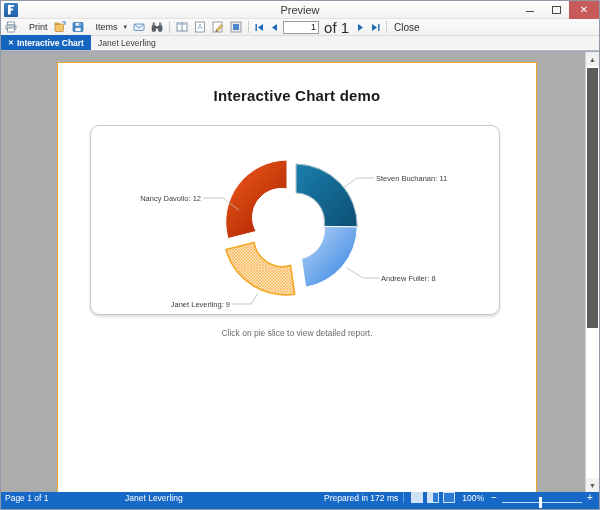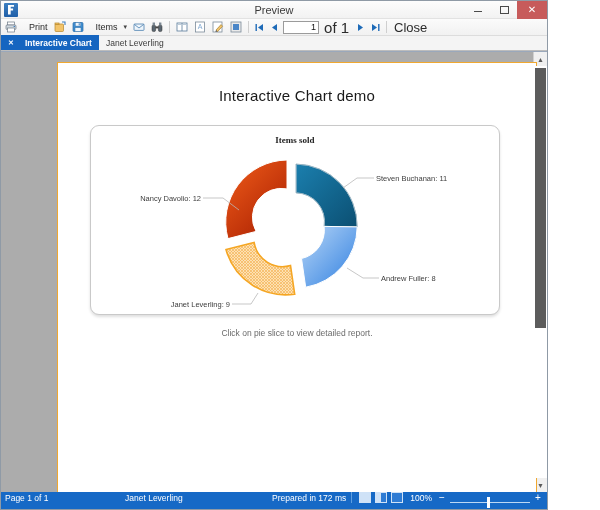--- a/index.html
+++ b/index.html
@@ -3,21 +3,21 @@
 <meta charset="utf-8">
 <style>
   * { box-sizing: border-box; margin: 0; padding: 0; }
   html, body {
     width: 600px; height: 510px;
     font-family: "Liberation Sans", sans-serif;
     overflow: hidden; background: #ffffff;
   }
   #app {
     position: relative;
-    width: 548px; height: 510px;
+    width: 600px; height: 510px;
     border: 1px solid #8f9aa6;
     background: #f0f0f0;
     display: flex; flex-direction: column;
   }
 
   
   .titlebar {
     position: relative;
     height: 18px; flex: 0 0 18px;
     background: linear-gradient(#fdfdfd, #f2f2f2);
@@ -70,31 +70,31 @@
   .ico { display: inline-block; width: 12px; height: 12px; flex: 0 0 12px; position: relative; }
   .sep { width: 1px; height: 12px; background: #cfcfcf; margin: 0 2px; flex: 0 0 1px; }
   .caret { font-size: 7px; color: #444; padding: 0 2px; }
   .pageinput {
     width: 36px; height: 13px; border: 1px solid #9b9b9b; background: #fff;
     font-size: 9px; text-align: right; padding-right: 2px; color: #111;
     font-family: "Liberation Sans", sans-serif;
   }
   .ofx { font-size: 15px; color: #2b2b2b; padding: 0 3px; }
   .navbtn { width: 13px; height: 13px; display:flex; align-items:center; justify-content:center; }
-  .closebtn { font-size: 13px; color: #2b2b2b; padding: 0 3px; }
+  .closebtn { font-size: 10px; color: #2b2b2b; padding: 0 3px; }
 
   
   .tabbar {
     height: 15px; flex: 0 0 15px;
     background: #f4f4f4;
     border-bottom: 1px solid #bdbdbd;
     display: flex; align-items: flex-end;
   }
   .tab {
-    height: 15px; display: flex; align-items: center; gap: 11px;
+    height: 15px; display: flex; align-items: center; gap: 3px;
     padding: 0 7px; font-size: 8.5px; color: #3a3a3a;
   }
   .tab.active { background: #1565c0; color: #ffffff; font-weight: bold; }
   .tab .xclose { font-size: 7px; opacity: .95; }
 
   
   .docwrap {
     flex: 1 1 auto; position: relative;
     background: #acacac;
     border-top: 1px solid #9aa8bb;
@@ -104,21 +104,21 @@
   .page {
     position: absolute;
     left: 56px; top: 10px;
     width: 480px; height: 440px;
     background: #ffffff;
     border: 1px solid #f0a830;
     overflow: hidden;
   }
   .doc-title {
     text-align: center;
-    font-size: 15px; font-weight: normal; color: #1a1a1a;
+    font-size: 15px; font-weight: bold; color: #1a1a1a;
     margin-top: 24px; letter-spacing: .2px;
   }
   .chart-card {
     position: absolute; left: 32px; top: 62px;
     width: 410px; height: 190px;
     background: #ffffff;
     border: 1px solid #c9c9c9; border-radius: 9px;
     box-shadow: 0 2px 3px rgba(0,0,0,.13);
   }
   .chart-title {
@@ -338,21 +338,20 @@
   </div>
 
   <div class="docwrap">
     <div class="docscroll">
 
       <div class="page">
 
         <div class="doc-title">Interactive Chart demo</div>
 
         <div class="chart-card">
-          <div class="chart-title">Items sold</div>
 
           <svg class="chart-svg" width="410" height="190" viewBox="0 0 410 190">
             <defs>
               <linearGradient id="gTeal" x1="0" y1="0" x2="1" y2="1">
                 <stop offset="0%" stop-color="#1b7fae"></stop>
                   <stop offset="100%" stop-color="#0b4f72"></stop>
               </linearGradient>
               <linearGradient id="gBlue" x1="0" y1="0" x2="1" y2="1">
                 <stop offset="0%" stop-color="#b7d6f7"></stop>
                   <stop offset="100%" stop-color="#2f7fe0"></stop>

